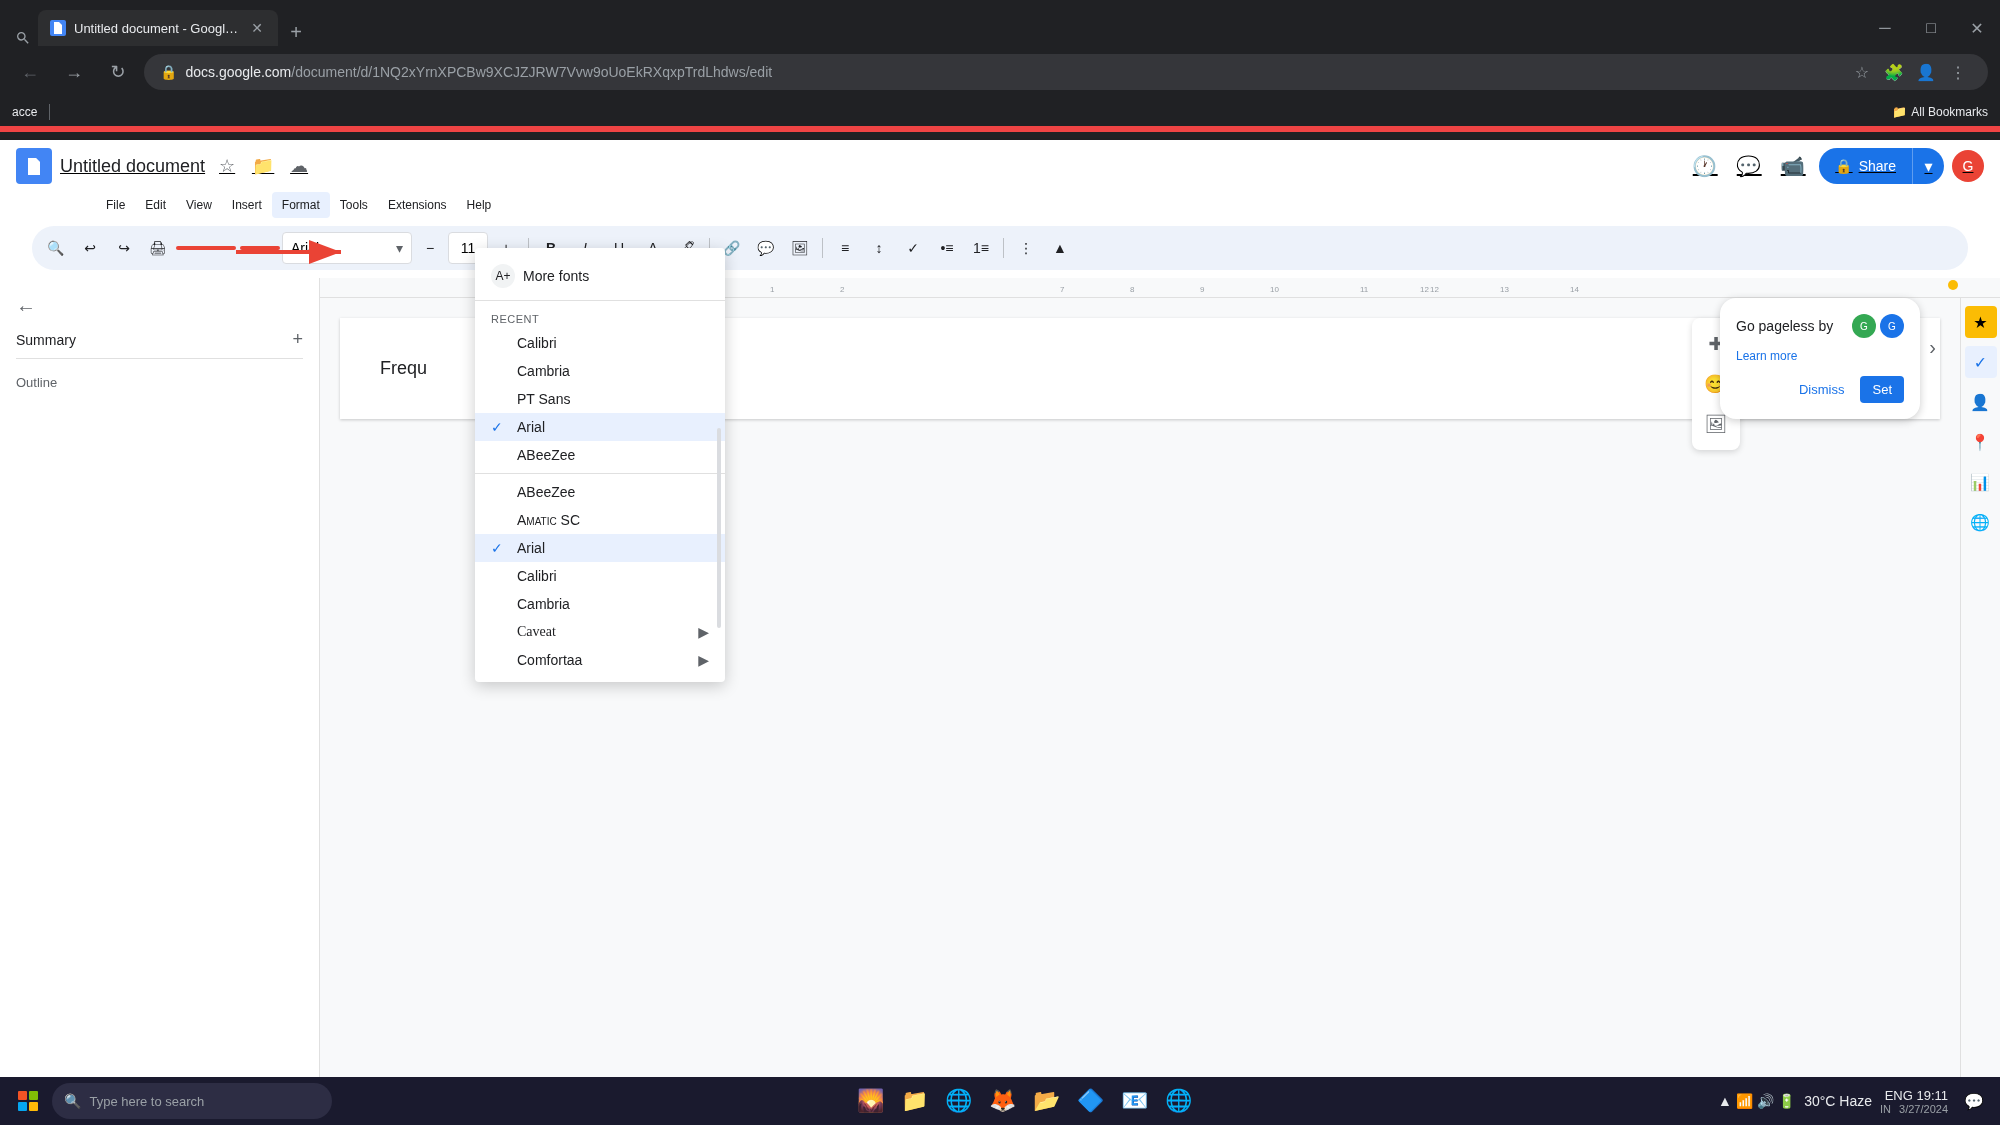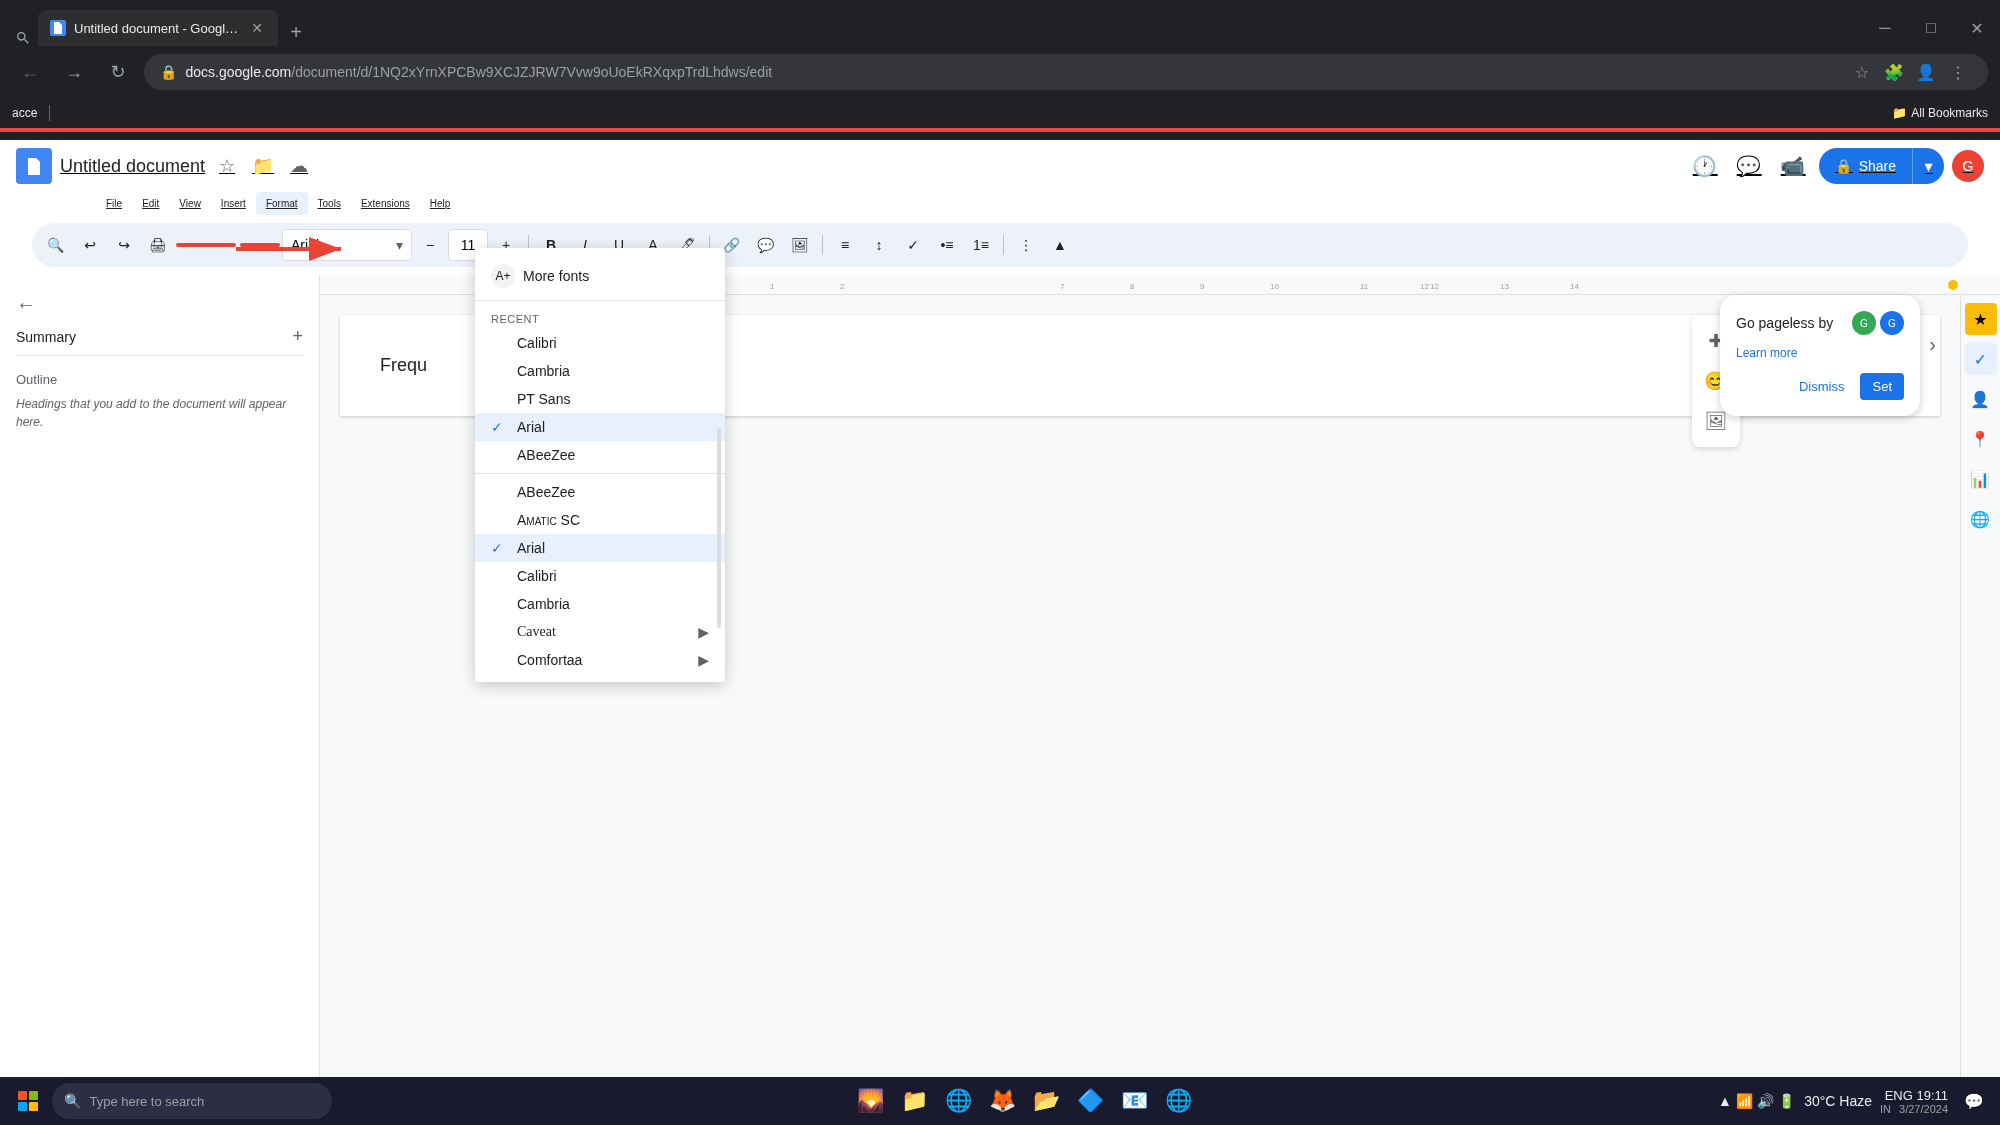--- a/index.html
+++ b/index.html
@@ -22,41 +22,41 @@
     .address-bar-row { display: flex; align-items: center; padding: 4px 12px; height: 52px; gap: 8px; background: #202124; }
     .nav-btn { width: 36px; height: 36px; border-radius: 50%; display: flex; align-items: center; justify-content: center; color: #9aa0a6; cursor: pointer; font-size: 18px; }
     .nav-btn.disabled { color: #5f6368; cursor: default; }
     .address-bar { flex: 1; background: #35363a; border-radius: 22px; height: 36px; display: flex; align-items: center; padding: 0 16px; gap: 8px; }
     .address-lock { color: #9aa0a6; font-size: 14px; }
     .address-text { color: #e8eaed; font-size: 14px; flex: 1; }
     .address-text .domain { color: #e8eaed; }
     .address-text .path { color: #9aa0a6; }
     .address-actions { display: flex; gap: 4px; }
     .addr-icon { color: #9aa0a6; font-size: 16px; cursor: pointer; width: 28px; height: 28px; display: flex; align-items: center; justify-content: center; }
-    .bookmarks-bar { display: flex; align-items: center; padding: 0 12px; height: 34px; gap: 12px; border-bottom: 4px solid #ef4444; }
+    .bookmarks-bar { display: flex; align-items: center; padding: 0 12px; height: 34px; gap: 12px; border-bottom: 6px solid #ef4444; }
     .bookmark-item { color: #e8eaed; font-size: 12px; cursor: pointer; display: flex; align-items: center; gap: 4px; }
     .bk-sep { width: 1px; height: 16px; background: #5f6368; }
     .bk-all { margin-left: auto; color: #e8eaed; font-size: 12px; cursor: pointer; display: flex; align-items: center; gap: 4px; }
 
     
     .docs-app { background: #f8f9fa; height: calc(1125px - 140px); display: flex; flex-direction: column; }
     .docs-header { background: #fff; padding: 8px 16px 0; box-shadow: 0 1px 3px rgba(0,0,0,0.1); }
     .docs-title-row { display: flex; align-items: center; padding-bottom: 6px; gap: 8px; text-decoration: underline; }
     .docs-icon { width: 36px; height: 36px; background: #4285f4; border-radius: 4px; display: flex; align-items: center; justify-content: center; color: white; font-size: 18px; flex-shrink: 0; }
     .docs-title { font-size: 18px; color: #202124; font-weight: normal; cursor: pointer; }
     .title-icons { display: flex; gap: 8px; align-items: center; }
     .title-icon { color: #5f6368; font-size: 18px; cursor: pointer; width: 28px; height: 28px; display: flex; align-items: center; justify-content: center; border-radius: 50%; }
     .header-right { margin-left: auto; display: flex; align-items: center; gap: 8px; }
     .header-btn { color: #5f6368; font-size: 20px; cursor: pointer; width: 36px; height: 36px; display: flex; align-items: center; justify-content: center; border-radius: 50%; }
     .share-btn { background: #1a73e8; color: white; border-radius: 20px; padding: 8px 16px; font-size: 14px; cursor: pointer; display: flex; align-items: center; gap: 6px; white-space: nowrap; border: none; }
     .share-btn-dropdown { background: #1a73e8; color: white; width: 32px; height: 36px; border-radius: 0 20px 20px 0; display: flex; align-items: center; justify-content: center; cursor: pointer; border-left: 1px solid rgba(255,255,255,0.3); }
     .avatar { width: 32px; height: 32px; border-radius: 50%; background: #ea4335; display: flex; align-items: center; justify-content: center; color: white; font-size: 14px; cursor: pointer; overflow: hidden; }
 
     .docs-menu-bar { display: flex; gap: 0; padding: 2px 0 0 80px; }
-    .menu-item { padding: 6px 10px; font-size: 10px; color: #202124; cursor: pointer; border-radius: 4px; text-decoration: underline; }
+    .menu-item { padding: 6px 10px; font-size: 12px; color: #202124; cursor: pointer; border-radius: 4px; }
     .menu-item.active { background: #e8f0fe; }
 
     .toolbar { background: #edf2fa; border-radius: 24px; margin: 8px 16px; padding: 4px 8px; display: flex; align-items: center; gap: 2px; height: 44px; }
     .tb-btn { width: 32px; height: 32px; border-radius: 4px; display: flex; align-items: center; justify-content: center; color: #202124; cursor: pointer; font-size: 14px; }
     .tb-sep { width: 1px; height: 20px; background: #bdc1c6; margin: 0 4px; }
     .font-selector { background: #fff; border: 1px solid #dadce0; border-radius: 4px; padding: 4px 8px; font-size: 14px; display: flex; align-items: center; gap: 4px; cursor: pointer; min-width: 130px; height: 32px; }
     .font-size-box { background: #fff; border: 1px solid #dadce0; border-radius: 4px; padding: 4px 6px; font-size: 14px; display: flex; align-items: center; min-width: 40px; height: 32px; justify-content: center; }
     .tb-bold { font-weight: bold; }
     .tb-italic { font-style: italic; }
     .tb-underline { text-decoration: underline; }
@@ -285,21 +285,20 @@
   <div class="docs-body">
 
     <div class="sidebar">
       <div class="sidebar-back">←</div>
       <div class="sidebar-title-row">
         <span class="sidebar-title">Summary</span>
         <span class="sidebar-add">+</span>
       </div>
       <div class="sidebar-divider"></div>
       <div class="outline-title">Outline</div>
-      <div class="outline-hint">Headings that you add to the document will appear here.</div>
     </div>
 
     <div style="flex:1;display:flex;flex-direction:column;overflow:hidden;position:relative;">
 
       <div class="ruler">
         <svg width="100%" height="20">
           <rect width="100%" height="20" fill="#f8f9fa"></rect>
 
           <g fill="#9aa0a6" font-size="8">
             <text x="340" y="14">-1</text>

